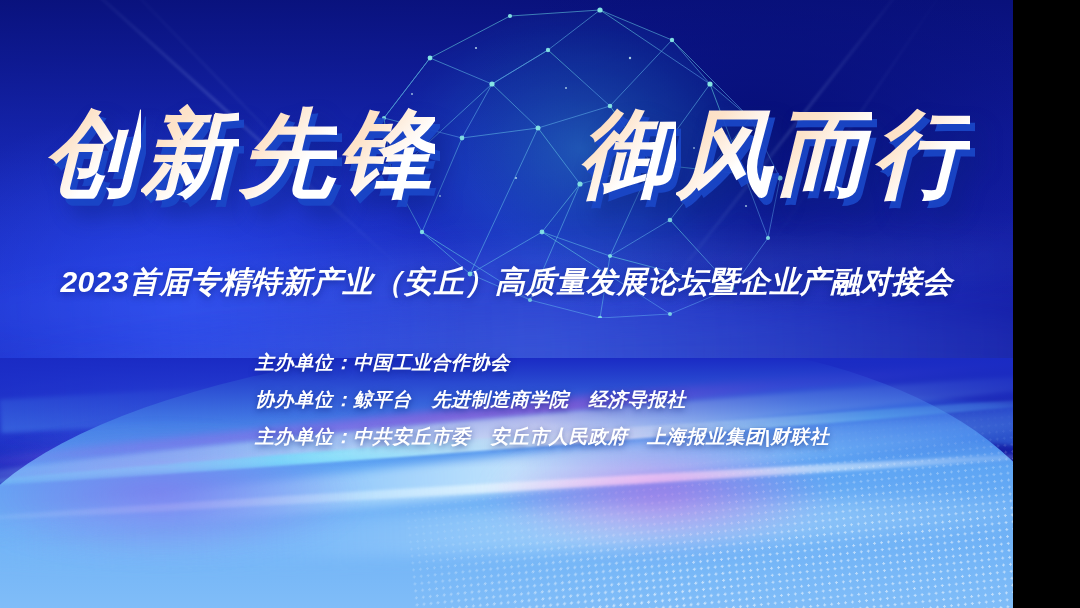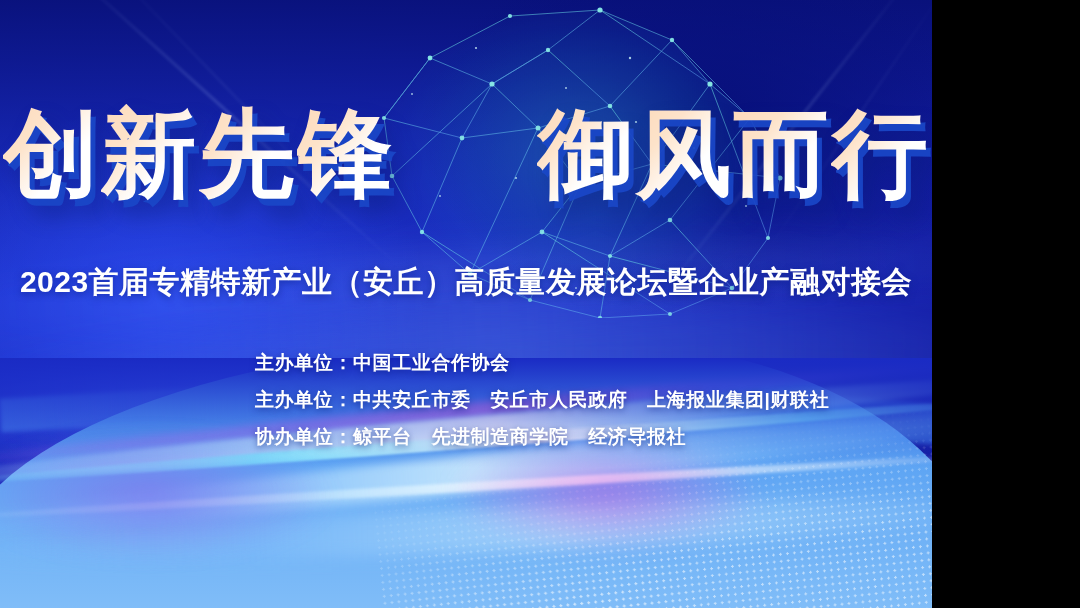--- a/index.html
+++ b/index.html
@@ -1,23 +1,24 @@
 <!DOCTYPE html>
 <html><head>
 <meta charset="utf-8">
 <style>
   html,body{margin:0;padding:0;background:#000;}
   body{font-family:"Liberation Sans","DejaVu Sans",sans-serif;}
 
   .poster{
     position:relative;
-    width:932px;height:608px;
+    width:1013px;height:608px;
     overflow:hidden;
     background:#1a2bc4;
     user-select:none;
+    font-style:italic;
   }
 
   
   .bg-base{
     position:absolute;inset:0;
     background:
       radial-gradient(120% 90% at 18% 38%, #2038d8 0%, #1c2fc6 38%, #151fa8 72%, #101a94 100%),
       linear-gradient(160deg,#141fa6 0%,#1b2ac4 45%,#1f35d0 100%);
   }
   .bg-topdark{
@@ -283,18 +284,18 @@
     <div class="main-title">
       <span class="seg"><span class="ch">创</span><span class="ch">新</span><span class="ch">先</span><span class="ch">锋</span></span>
       <span class="gap"></span>
       <span class="seg"><span class="ch">御</span><span class="ch">风</span><span class="ch">而</span><span class="ch">行</span></span>
     </div>
 
     <div class="subtitle">2023首届专精特新产业（安丘）高质量发展论坛暨企业产融对接会</div>
 
     <div class="orgs">
       <span class="line">主办单位：中国工业合作协会</span>
+      <span class="line">协办单位：鲸平台　先进制造商学院　经济导报社</span>
       <span class="line">主办单位：中共安丘市委　安丘市人民政府　上海报业集团|财联社</span>
-      <span class="line">协办单位：鲸平台　先进制造商学院　经济导报社</span>
     </div>
 
   </div>
 </div>
 
 </body></html>

